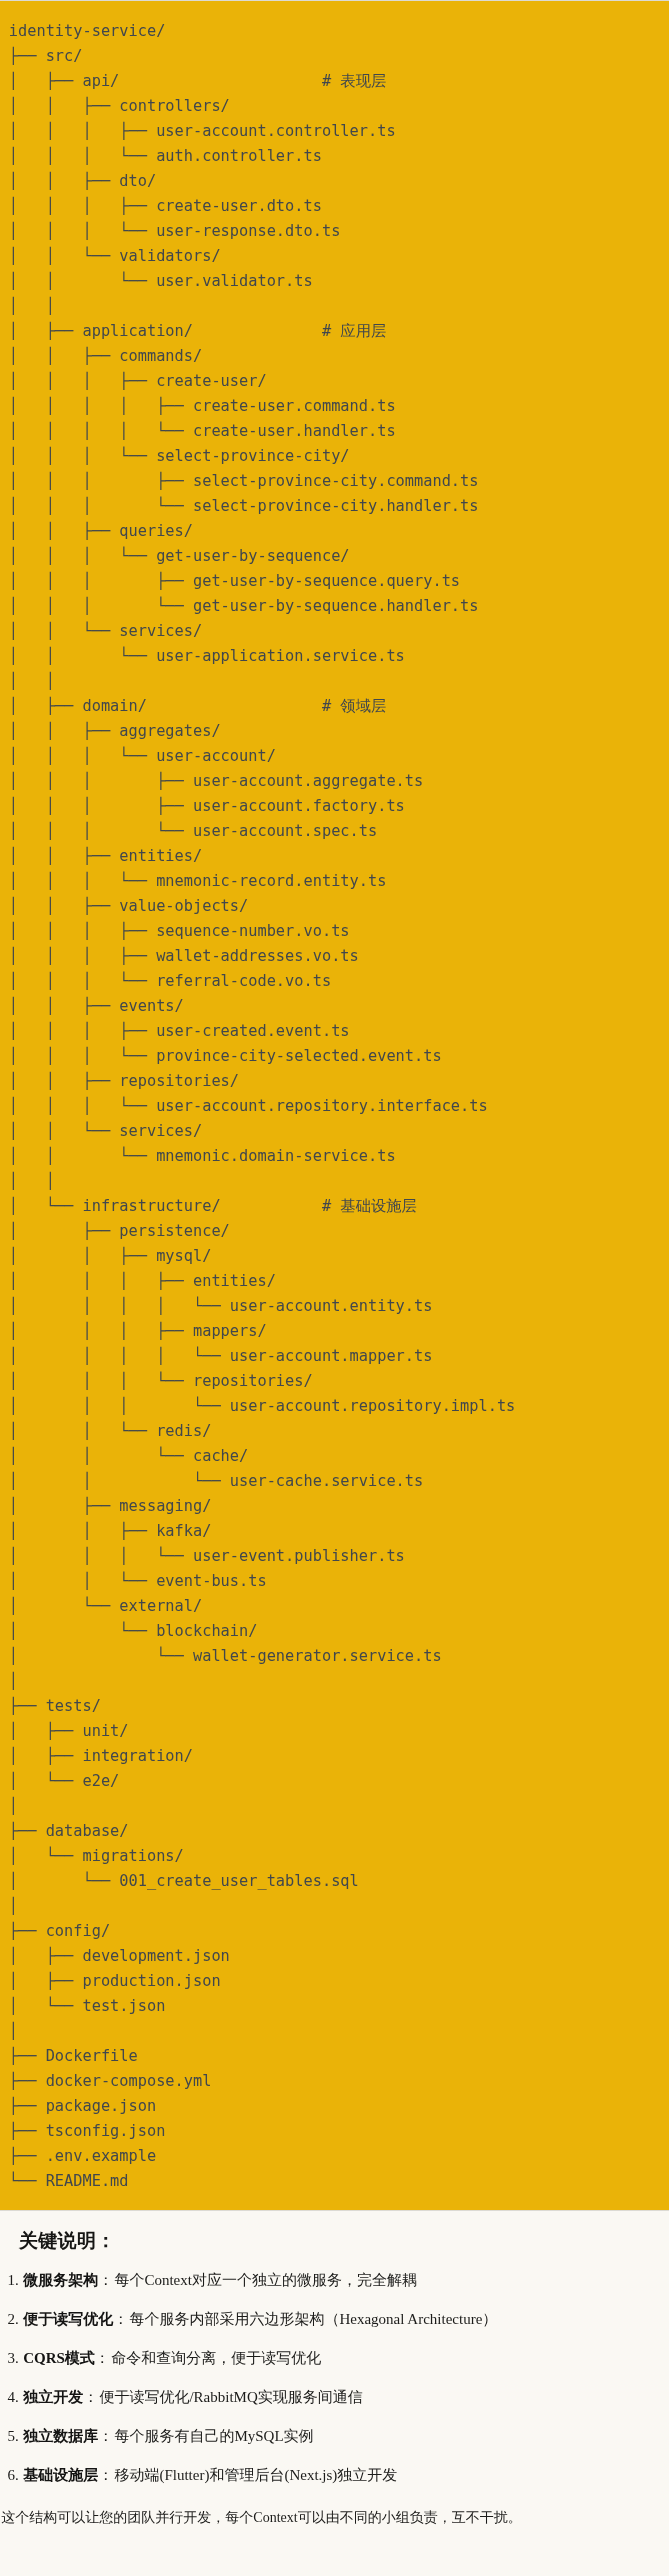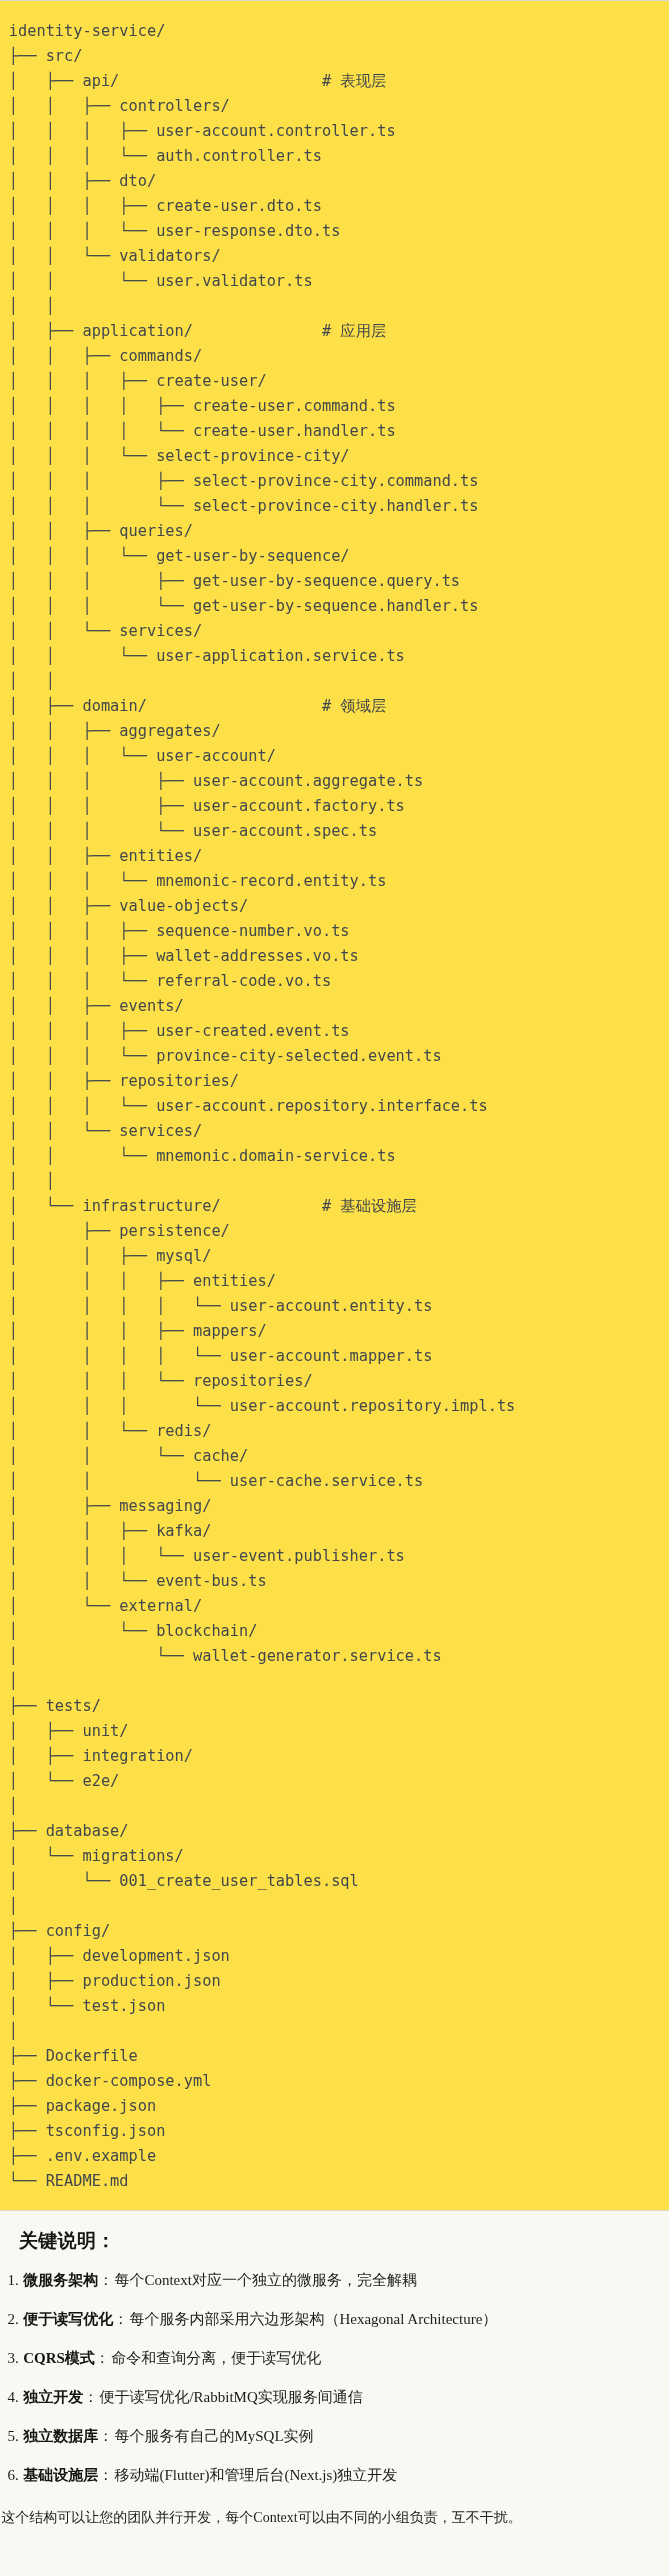--- a/index.html
+++ b/index.html
@@ -15,21 +15,21 @@
   .page-title {
     margin: 10px 5px 13px 5px;
     font-family: "Liberation Serif", serif;
     font-weight: bold;
     font-size: 19px;
     line-height: 23px;
     color: #161614;
     letter-spacing: 0.3px;
   }
   .code-block {
-    background: #fde047;
+    background: #eab308;
     border-top: 0.6px solid #dcdad4;
     border-bottom: 0.6px solid #dcdad4;
     width: 669px;
   }
   .code-block pre {
     margin: 0;
     padding: 17.5px 6.3px 16.3px 8.8px;
     font-family: "DejaVu Sans Mono", monospace;
     font-size: 15.3px;
     line-height: 25px;

